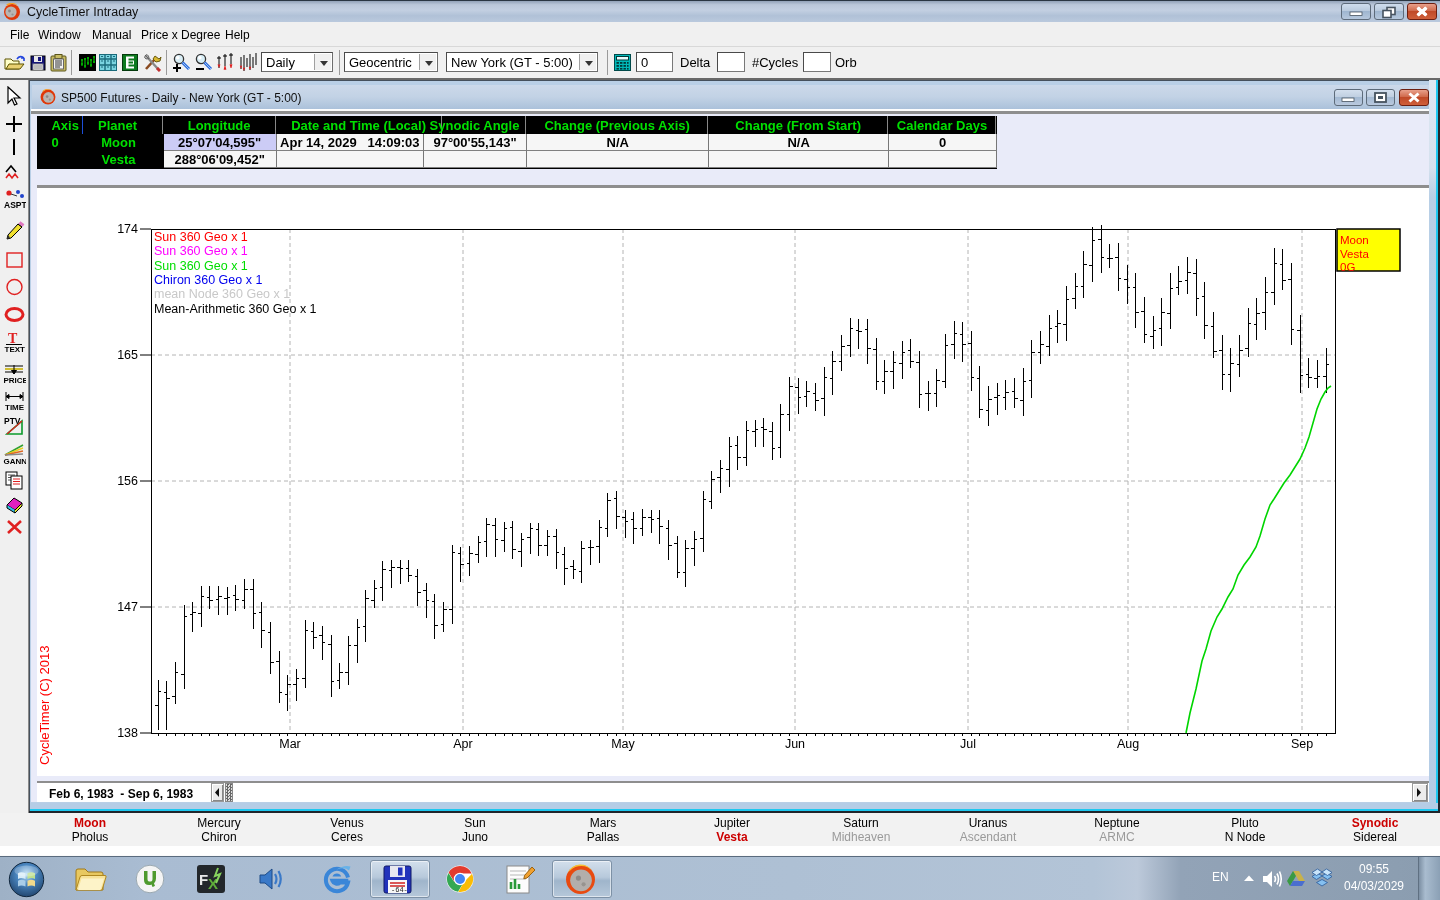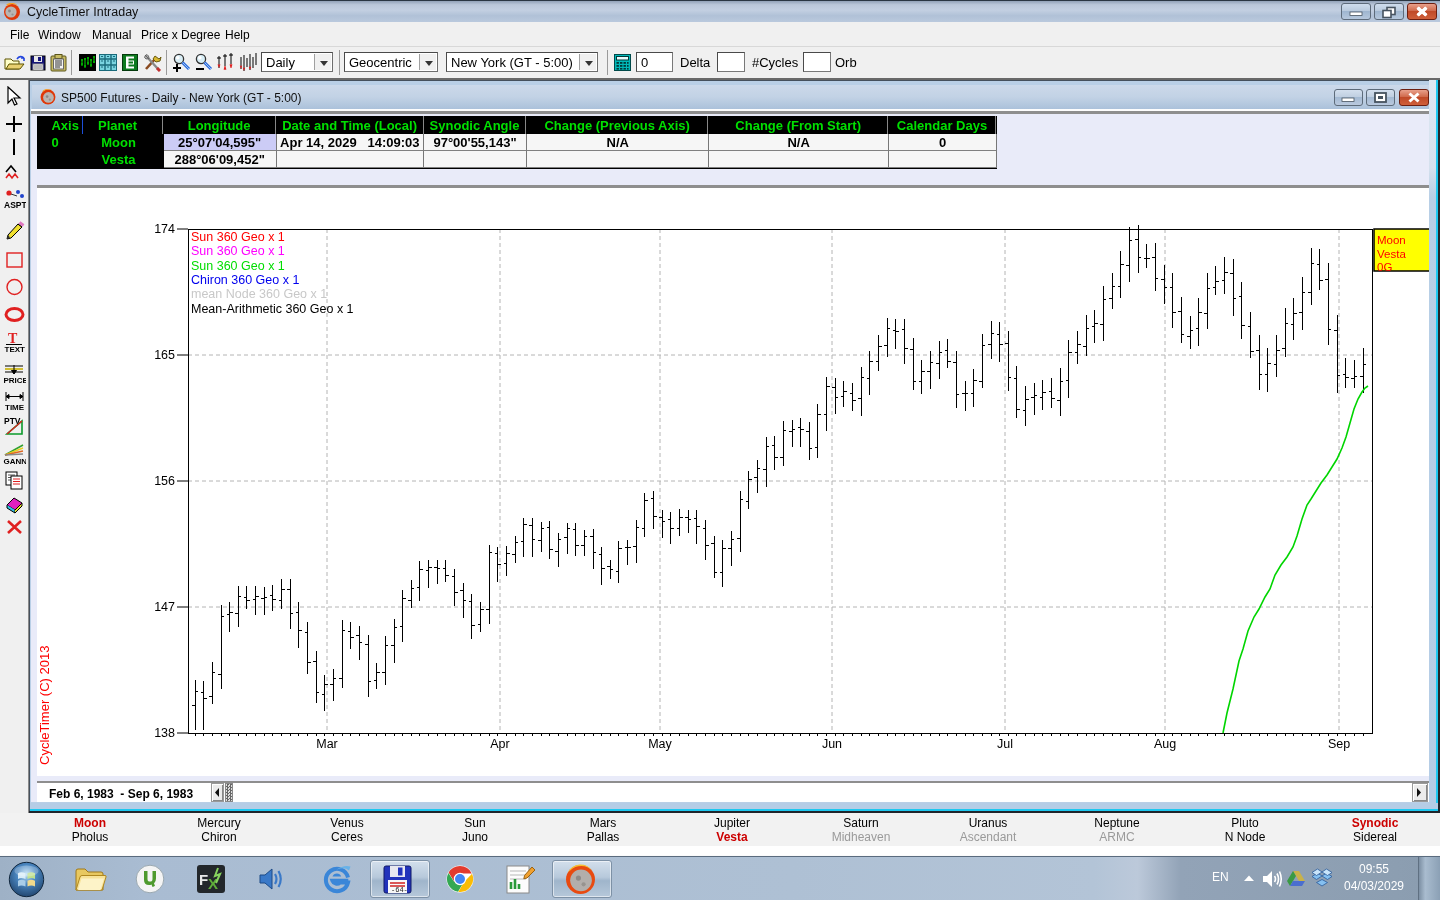--- a/index.html
+++ b/index.html
@@ -60,21 +60,21 @@
 #content-topline2 { position:absolute; left:0px; top:2px; width:1398px; height:3px; background:#8e8e8e; }
 
 
 #dtable { position:absolute; left:6px; top:7px; width:960px; height:53px; background:#000; font-size:13px; }
 #dtable .hc { position:absolute; top:0; height:18px; color:#00e000; font-weight:bold; text-align:center; padding-top:2px; }
 .cellw { position:absolute; height:17px; background:#f6f6f6; color:#000; font-weight:bold; text-align:center; padding-top:1px; border-right:1px solid #777; border-bottom:1px solid #808080; font-size:13px; }
 .cellk { position:absolute; height:17px; background:#000; color:#00e000; font-weight:bold; text-align:center; padding-top:1px; font-size:13px; }
 
 
 #panel { position:absolute; left:6px; top:76px; width:1392px; height:591px; background:#fff;
-  border-top:3px solid #8e8e8e;padding-left:37px; }
+  border-top:3px solid #8e8e8e; }
 #redver { position:absolute; left:0px; top:455px; width:20px; height:125px;
   color:#f00; font-size:13px; writing-mode:vertical-rl; transform:rotate(180deg); text-align:center; }
 .axlab { font-size:12.5px; fill:#000; font-family:"Liberation Sans",sans-serif; }
 .leg { font-size:12.5px; font-family:"Liberation Sans",sans-serif; }
 .ybox { font-size:11.5px; fill:#ff0000; font-family:"Liberation Sans",sans-serif; }
 
 
 #statusrow { position:absolute; left:6px; top:672px; width:1392px; height:21px; background:#fff; border-top:2px solid #8e8e8e; }
 #statusrow .rng { position:absolute; left:12px; top:4px; font-size:12px; letter-spacing:0px; font-weight:bold; color:#000; }
 .sbtn { position:absolute; top:0px; width:13px; height:19px; background:#ececec; border:1px solid #999;
@@ -363,21 +363,21 @@
           </svg></div>
     </div>
     <div id="content">
       <div id="content-topline1"></div>
       <div id="content-topline2"></div>
 
       <div id="dtable">
         <div class="hc" style="left:11px;width:35.4px;border-right:1px solid #1d4ed8">Axis</div>
           <div class="hc" style="left:36.4px;width:89.30000000000001px;border-right:1px solid #888">Planet</div>
           <div class="hc" style="left:126.7px;width:111.89999999999999px;border-right:1px solid #888">Longitude</div>
-          <div class="hc" style="left:239.6px;width:147px;border-right:1px solid #888">Date and Time (Local)</div>
+          <div class="hc" style="left:239.6px;width:165px;border-right:1px solid #888">Date and Time (Local)</div>
           <div class="hc" style="left:387.0px;width:102.0px;border-right:1px solid #888">Synodic Angle</div>
           <div class="hc" style="left:490.0px;width:181.39999999999998px;border-right:1px solid #888">Change (Previous Axis)</div>
           <div class="hc" style="left:672.4px;width:178.60000000000002px;border-right:1px solid #888">Change (From Start)</div>
           <div class="hc" style="left:852.0px;width:107.0px;border-right:1px solid #888">Calendar Days</div>
           <div class="cellk" style="left:0px;top:18px;width:36.4px">0</div>
           <div class="cellk" style="left:36.4px;top:18px;width:90.30000000000001px">Moon</div>
           <div class="cellw" style="left:126.7px;top:18px;width:112.89999999999999px;background:#ccccf6;">25°07'04,595"</div>
           <div class="cellw" style="left:239.6px;top:18px;width:147.4px;">Apr 14, 2029&nbsp;&nbsp;&nbsp;14:09:03</div>
           <div class="cellw" style="left:387.0px;top:18px;width:103.0px;">97°00'55,143"</div>
           <div class="cellw" style="left:490.0px;top:18px;width:182.39999999999998px;">N/A</div>

